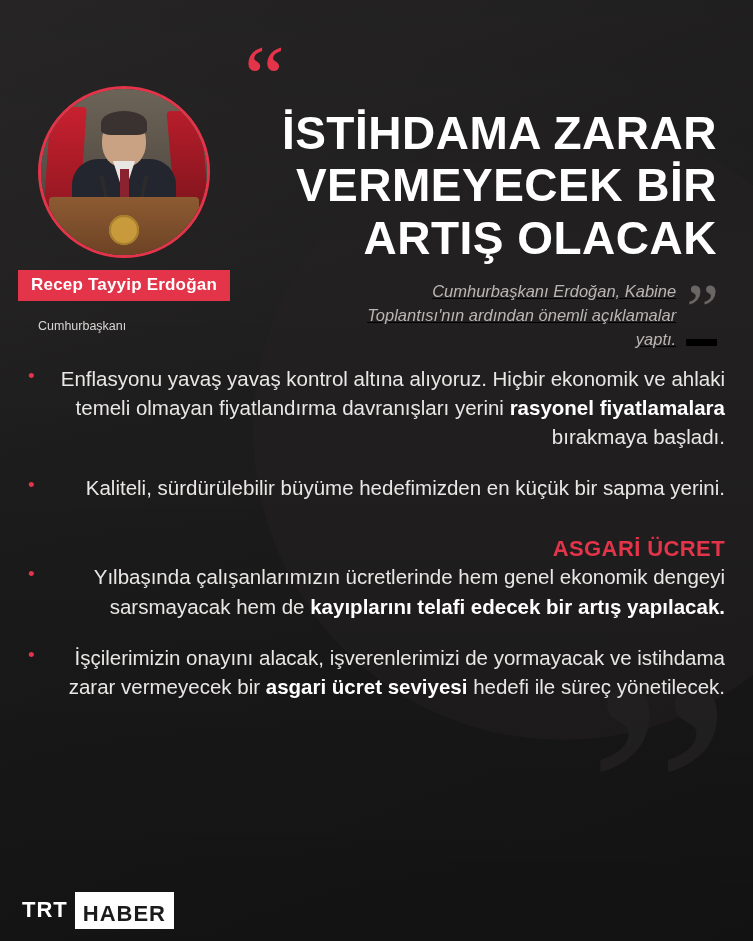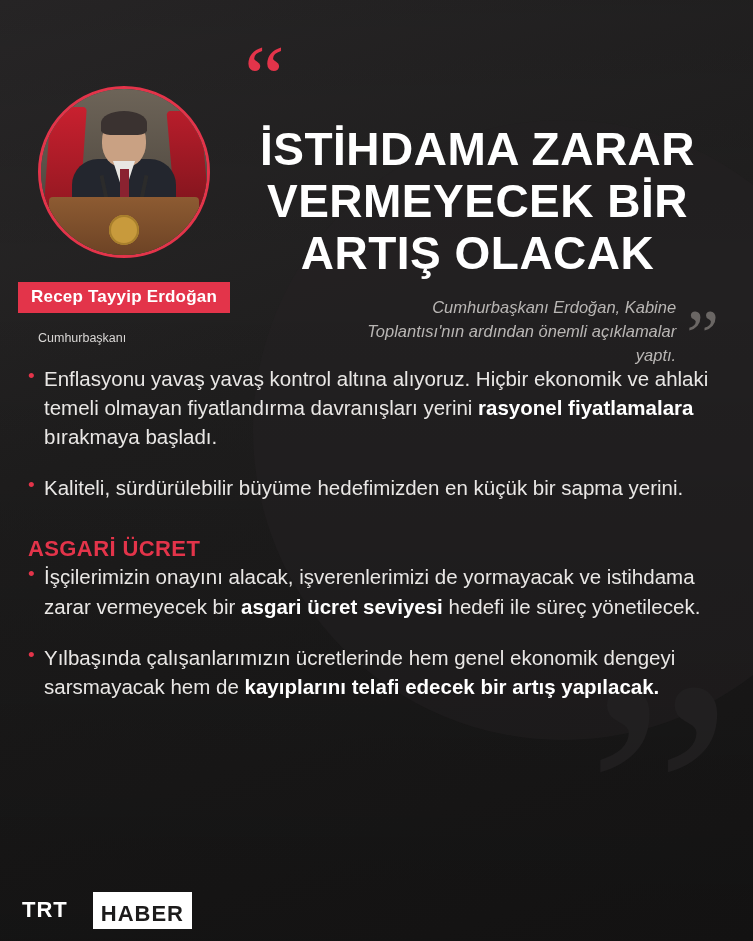--- a/index.html
+++ b/index.html
@@ -140,21 +140,21 @@
     box-shadow: 0 0 0 2px #a87f2c inset;
   }
   .ph-mic1, .ph-mic2 {
     position: absolute; bottom: 46px;
     width: 4px; height: 34px; background: #2b2b2b;
   }
   .ph-mic1 { left: 62px; transform: rotate(-12deg); }
   .ph-mic2 { right: 62px; transform: rotate(12deg); }
 
   .name-tag {
-    margin-top: 24px;
+    margin-top: 12px;
     background: #e3344a;
     color: #ffffff;
     font-size: 17px;
     font-weight: bold;
     padding: 5px 13px 6px 13px;
     letter-spacing: 0.2px;
     white-space: nowrap;
   }
   .name-sub {
     align-self: flex-start;
@@ -188,31 +188,32 @@
     letter-spacing: -2px;
     user-select: none;
   }
 
   .headline {
     color: #ffffff;
     font-size: 46px;
     font-weight: bold;
     line-height: 1.14;
     letter-spacing: 0.5px;
-    text-align: center;
-    margin-top: 20px;
+    text-align: right;
+    margin-top: 4px;
     text-transform: uppercase;
   }
 
   .subline-wrap {
     display: flex;
-    align-items: center;
+    align-items: flex-start;
     justify-content: flex-end;
     margin-top: 16px;
     width: 100%;
+    text-decoration: underline;
   }
   .subline {
     color: #b9b6b4;
     font-size: 16.5px;
     font-style: italic;
     line-height: 1.45;
     text-align: right;
     max-width: 330px;
   }
   .quote-close {
@@ -223,20 +224,21 @@
     margin-left: 10px;
     margin-top: 10px;
     letter-spacing: -2px;
     user-select: none;
   }
 
   
   .body-content {
     position: relative;
     padding: 12px 28px 0 28px;
+    text-align: right;
   }
 
   .para {
     position: relative;
     color: #e9e7e5;
     font-size: 20.5px;
     line-height: 1.42;
     margin-bottom: 22px;
     padding-left: 16px;
   }
@@ -265,21 +267,21 @@
     bottom: 18px;
     display: flex;
     align-items: center;
     height: 26px;
   }
   .logo-trt {
     color: #ffffff;
     font-size: 22px;
     font-weight: bold;
     letter-spacing: 1px;
-    padding-right: 25px;
+    padding-right: 7px;
   }
   .logo-haber {
     background: #ffffff;
     color: #1c1b1b;
     font-size: 22px;
     font-weight: bold;
     letter-spacing: 1px;
     padding: 9px 8px 2px 8px;
   }
 </style>
@@ -321,22 +323,22 @@
         <div class="quote-close">”</div>
       </div>
     </div>
 
   </div>
 
   <div class="body-content" id="body-content">
       <div class="para"><span>Enflasyonu yavaş yavaş kontrol altına alıyoruz. Hiçbir ekonomik ve ahlaki temeli olmayan fiyatlandırma davranışları yerini </span><b>rasyonel fiyatlamalara</b><span> bırakmaya başladı.</span></div>
       <div class="para"><span>Kaliteli, sürdürülebilir büyüme hedefimizden en küçük bir sapma yerini.</span></div>
       <div class="section-title">ASGARİ ÜCRET</div>
+      <div class="para"><span>Yılbaşında çalışanlarımızın ücretlerinde hem genel ekonomik dengeyi sarsmayacak hem de </span><b>kayıplarını telafi edecek bir artış yapılacak.</b></div>
       <div class="para"><span>İşçilerimizin onayını alacak, işverenlerimizi de yormayacak ve istihdama zarar vermeyecek bir </span><b>asgari ücret seviyesi</b><span> hedefi ile süreç yönetilecek.</span></div>
-      <div class="para"><span>Yılbaşında çalışanlarımızın ücretlerinde hem genel ekonomik dengeyi sarsmayacak hem de </span><b>kayıplarını telafi edecek bir artış yapılacak.</b></div>
     </div>
 
   <div class="footer">
     <span class="logo-trt">TRT</span>
     <span class="logo-haber">HABER</span>
   </div>
 
 </div>
 
 </body></html>

